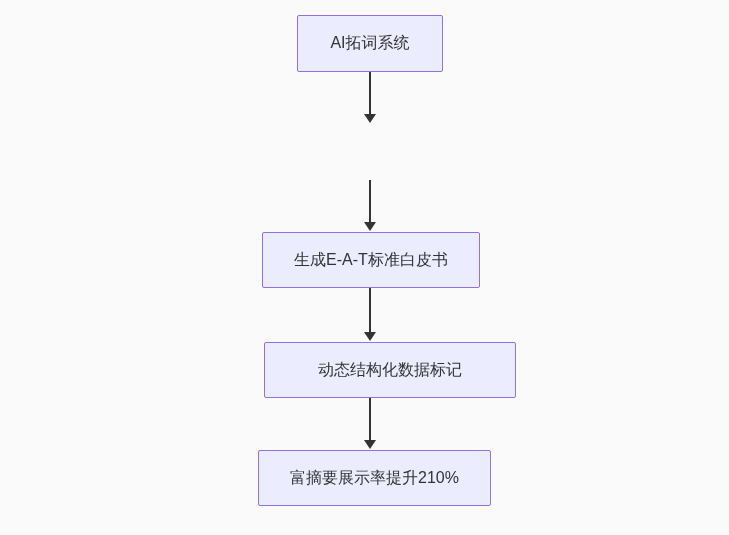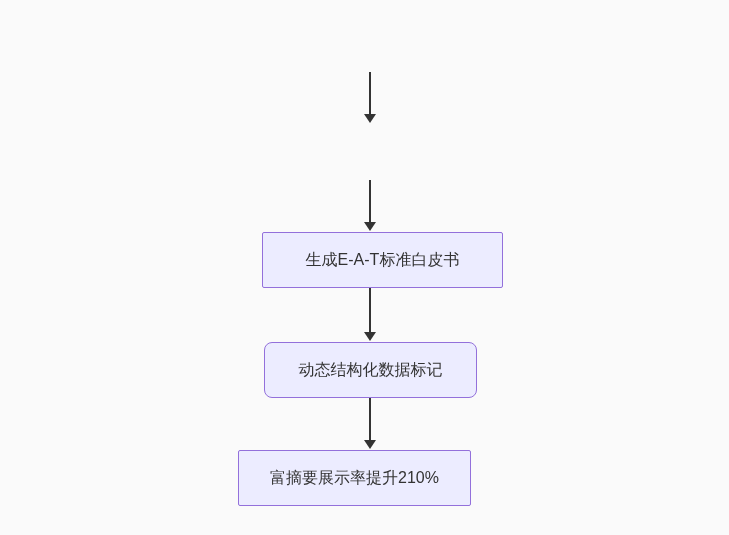--- a/index.html
+++ b/index.html
@@ -28,23 +28,23 @@
     color: #333333;
     font-size: 16px;
     display: flex;
     align-items: center;
     justify-content: center;
     text-align: center;
     white-space: nowrap;
   }
   .node-1 { left: 297px; top: 15px;  width: 146px; height: 57px; }
   .node-2 { left: 273px; top: 124px; width: 194px; height: 56px; }
-  .node-3 { left: 262px; top: 232px; width: 241px; height: 56px; }
-  .node-4 { left: 264px; top: 342px; width: 213px; height: 56px; border-radius: 8px; }
-  .node-5 { left: 238px; top: 450px; width: 233px; height: 56px; }
+  .node-3 { left: 262px; top: 232px; width: 218px; height: 56px; }
+  .node-4 { left: 264px; top: 342px; width: 252px; height: 56px; }
+  .node-5 { left: 258px; top: 450px; width: 233px; height: 56px; }
 
   .arrow {
     position: absolute;
     left: 364px;
     width: 12px;
   }
   .arrow-1 { top: 72px;  height: 51px; }
   .arrow-2 { top: 180px; height: 51px; }
   .arrow-3 { top: 288px; height: 53px; }
   .arrow-4 { top: 398px; height: 51px; }
@@ -65,20 +65,23 @@
     border-left: 6px solid transparent;
     border-right: 6px solid transparent;
     border-top: 9px solid #333333;
   }
 </style>
 </head>
 <body>
 
 <div class="canvas">
 
+  <div class="node node-1">
+    <span>AI拓词系统</span>
+  </div>
 
   <div class="arrow arrow-1">
     <div class="shaft"></div>
     <div class="head"></div>
   </div>
 
 
   <div class="arrow arrow-2">
     <div class="shaft"></div>
     <div class="head"></div>

